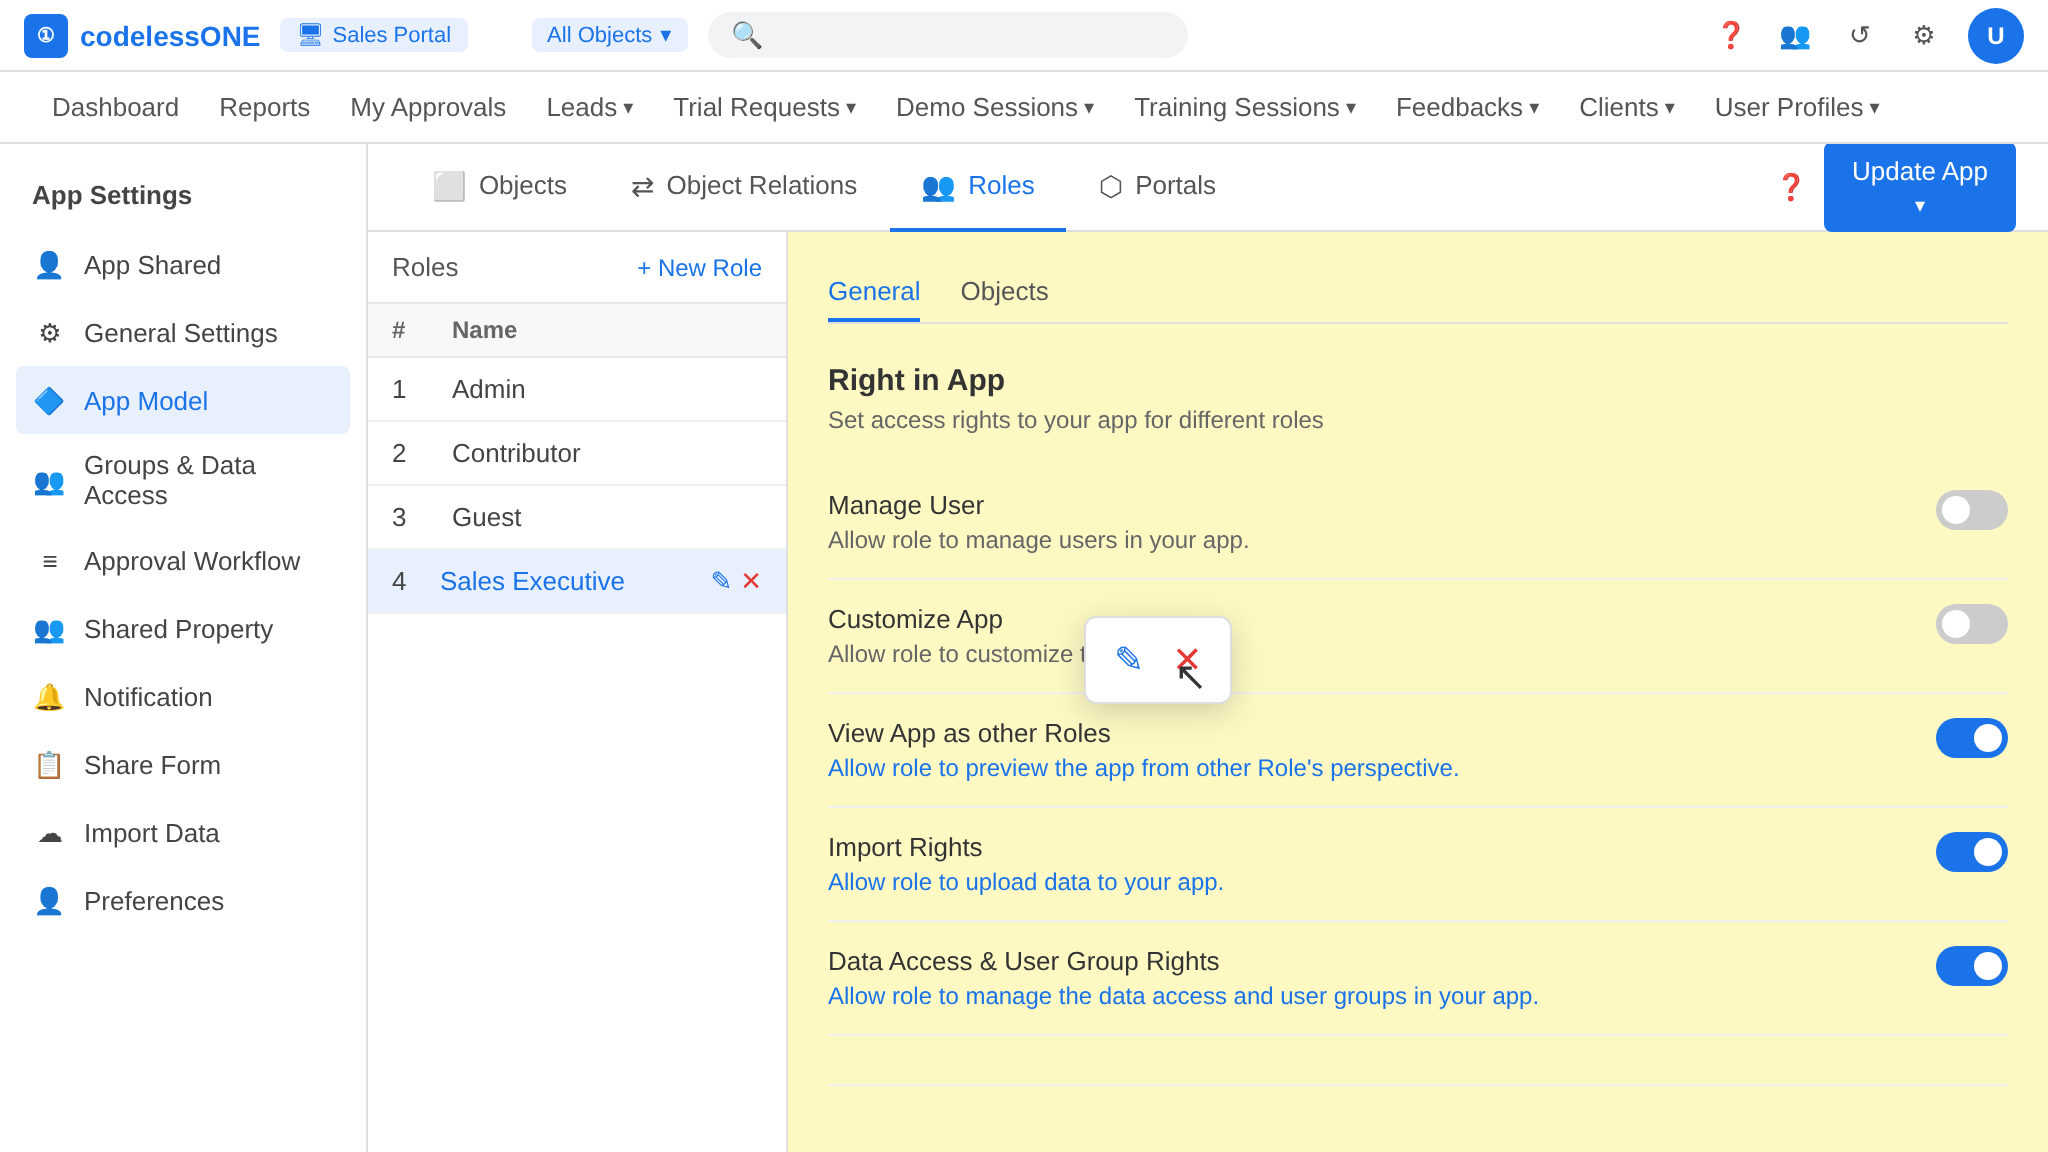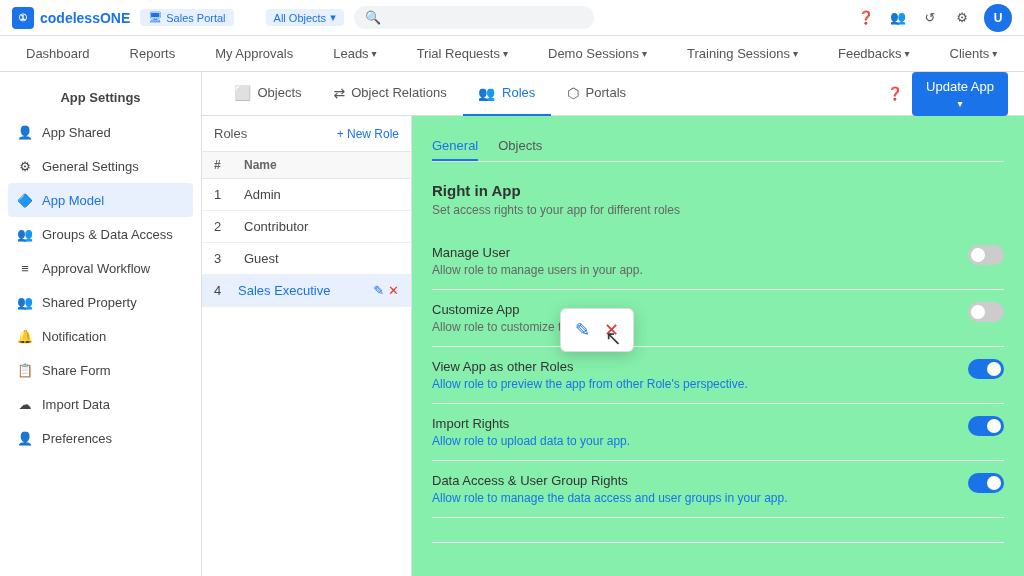--- a/index.html
+++ b/index.html
@@ -10,29 +10,29 @@
     .logo-area { display: flex; align-items: center; gap: 6px; font-weight: 700; font-size: 14px; color: #1a73e8; }
     .logo-icon { width: 22px; height: 22px; background: #1a73e8; border-radius: 4px; display: flex; align-items: center; justify-content: center; color: white; font-size: 10px; font-weight: 900; }
     .app-badge { background: #e8f0fe; color: #1a73e8; font-size: 11px; padding: 2px 8px; border-radius: 4px; display: flex; align-items: center; gap: 4px; }
     .search-bar { display: flex; align-items: center; background: #f1f3f4; border-radius: 20px; padding: 4px 12px; gap: 6px; flex: 0 0 240px; }
     .search-bar input { border: none; background: transparent; outline: none; font-size: 13px; color: #555; width: 180px; }
     .top-nav-right { margin-left: auto; display: flex; align-items: center; gap: 12px; }
     .nav-icon { width: 20px; height: 20px; display: flex; align-items: center; justify-content: center; cursor: pointer; color: #555; }
     .avatar { width: 28px; height: 28px; border-radius: 50%; background: #1a73e8; color: white; display: flex; align-items: center; justify-content: center; font-size: 12px; font-weight: 600; cursor: pointer; }
 
     
-    .sec-nav { background: #fff; border-bottom: 1px solid #ddd; height: 36px; display: flex; align-items: center; padding: 0 16px; gap: 20px; }
+    .sec-nav { background: #fff; border-bottom: 1px solid #ddd; height: 36px; display: flex; align-items: center; padding: 0 16px; gap: 0; }
     .sec-nav-item { padding: 6px 10px; font-size: 13px; color: #555; cursor: pointer; white-space: nowrap; display: flex; align-items: center; gap: 3px; }
     .sec-nav-item.dropdown::after { content: '▾'; font-size: 10px; }
 
     
     .main-layout { display: flex; height: calc(576px - 72px); }
 
     
-    .sidebar { width: 202px; background: #fff; border-right: 1px solid #e0e0e0; padding: 12px 0; flex-shrink: 0; text-align: center; }
+    .sidebar { width: 184px; background: #fff; border-right: 1px solid #e0e0e0; padding: 12px 0; flex-shrink: 0; }
     .sidebar-title { font-size: 13px; font-weight: 600; color: #444; padding: 6px 16px 10px; }
     .sidebar-item { display: flex; align-items: center; gap: 8px; padding: 8px 16px; font-size: 13px; color: #444; cursor: pointer; }
     .sidebar-item.active { background: #e8f0fe; color: #1a73e8; border-radius: 4px; margin: 0 8px; padding: 8px 8px; }
     .sidebar-item .si-icon { width: 18px; height: 18px; display: flex; align-items: center; justify-content: center; flex-shrink: 0; }
 
     
     .content { flex: 1; display: flex; flex-direction: column; overflow: hidden; }
 
     
     .tabs-bar { background: #fff; border-bottom: 1px solid #ddd; padding: 0 16px; display: flex; align-items: center; justify-content: space-between; height: 44px; }
@@ -51,21 +51,21 @@
     .roles-list-header { display: flex; align-items: center; justify-content: space-between; padding: 10px 12px; border-bottom: 1px solid #e8e8e8; }
     .roles-list-title { font-size: 13px; color: #555; font-weight: 500; }
     .new-role-btn { display: flex; align-items: center; gap: 4px; color: #1a73e8; font-size: 12px; cursor: pointer; }
     .roles-table { flex: 1; overflow-y: auto; }
     .roles-table-header { display: grid; grid-template-columns: 30px 1fr; padding: 6px 12px; background: #f8f8f8; border-bottom: 1px solid #e8e8e8; font-size: 12px; color: #666; font-weight: 600; }
     .roles-row { display: grid; grid-template-columns: 30px 1fr; padding: 8px 12px; border-bottom: 1px solid #f0f0f0; align-items: center; font-size: 13px; color: #444; cursor: pointer; position: relative; }
     .roles-row.active { background: #e8f0fe; }
     .roles-row .row-name { display: flex; align-items: center; justify-content: flex-start; }
 
     
-    .right-panel { flex: 1; background: #86efac; overflow-y: auto; padding: 16px 20px; position: relative; }
+    .right-panel { flex: 1; background: #fef9c3; overflow-y: auto; padding: 16px 20px; position: relative; }
     .panel-tabs { display: flex; gap: 20px; border-bottom: 1px solid #e0e0e0; margin-bottom: 20px; }
     .panel-tab { padding: 6px 0; font-size: 13px; color: #555; cursor: pointer; border-bottom: 2px solid transparent; }
     .panel-tab.active { color: #1a73e8; border-bottom: 2px solid #1a73e8; }
 
     .section-title { font-size: 15px; font-weight: 600; color: #333; margin-bottom: 4px; }
     .section-desc { font-size: 12px; color: #666; margin-bottom: 16px; }
 
     .permission-row { display: flex; align-items: flex-start; justify-content: space-between; padding: 12px 0; border-bottom: 1px solid #f0f0f0; }
     .perm-info .perm-name { font-size: 13px; font-weight: 500; color: #333; margin-bottom: 3px; }
     .perm-info .perm-desc { font-size: 12px; color: #1a73e8; }

